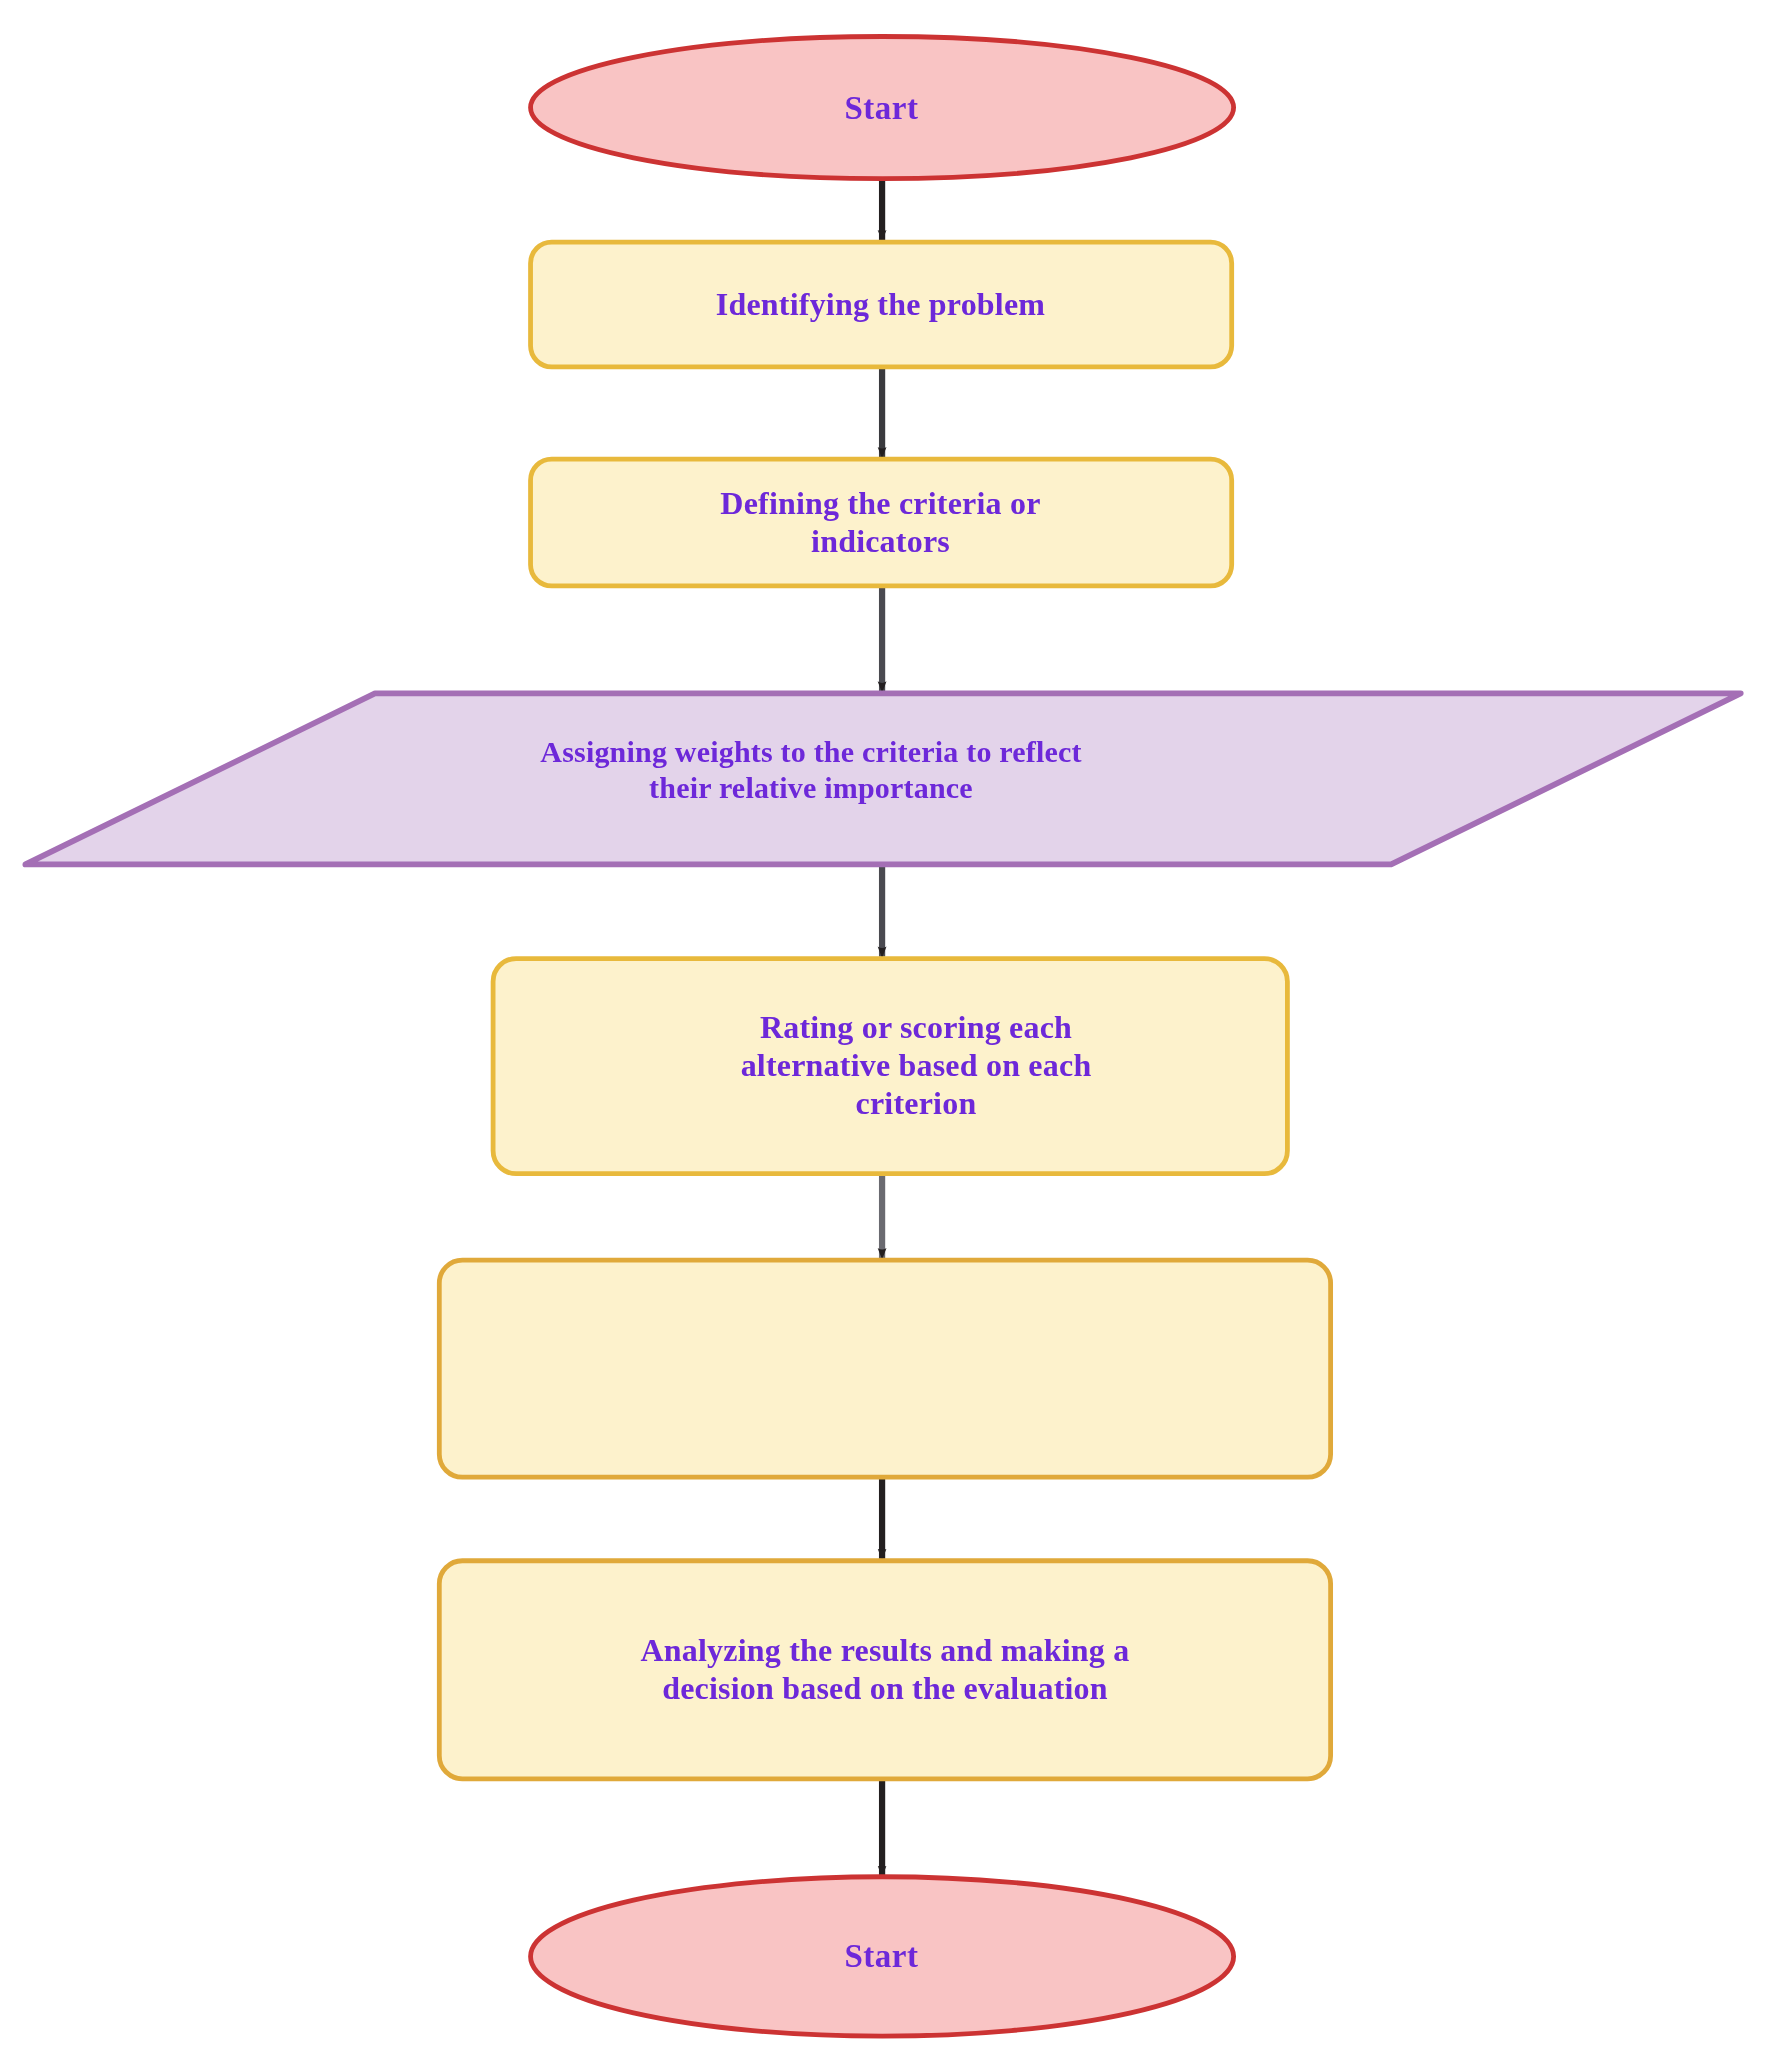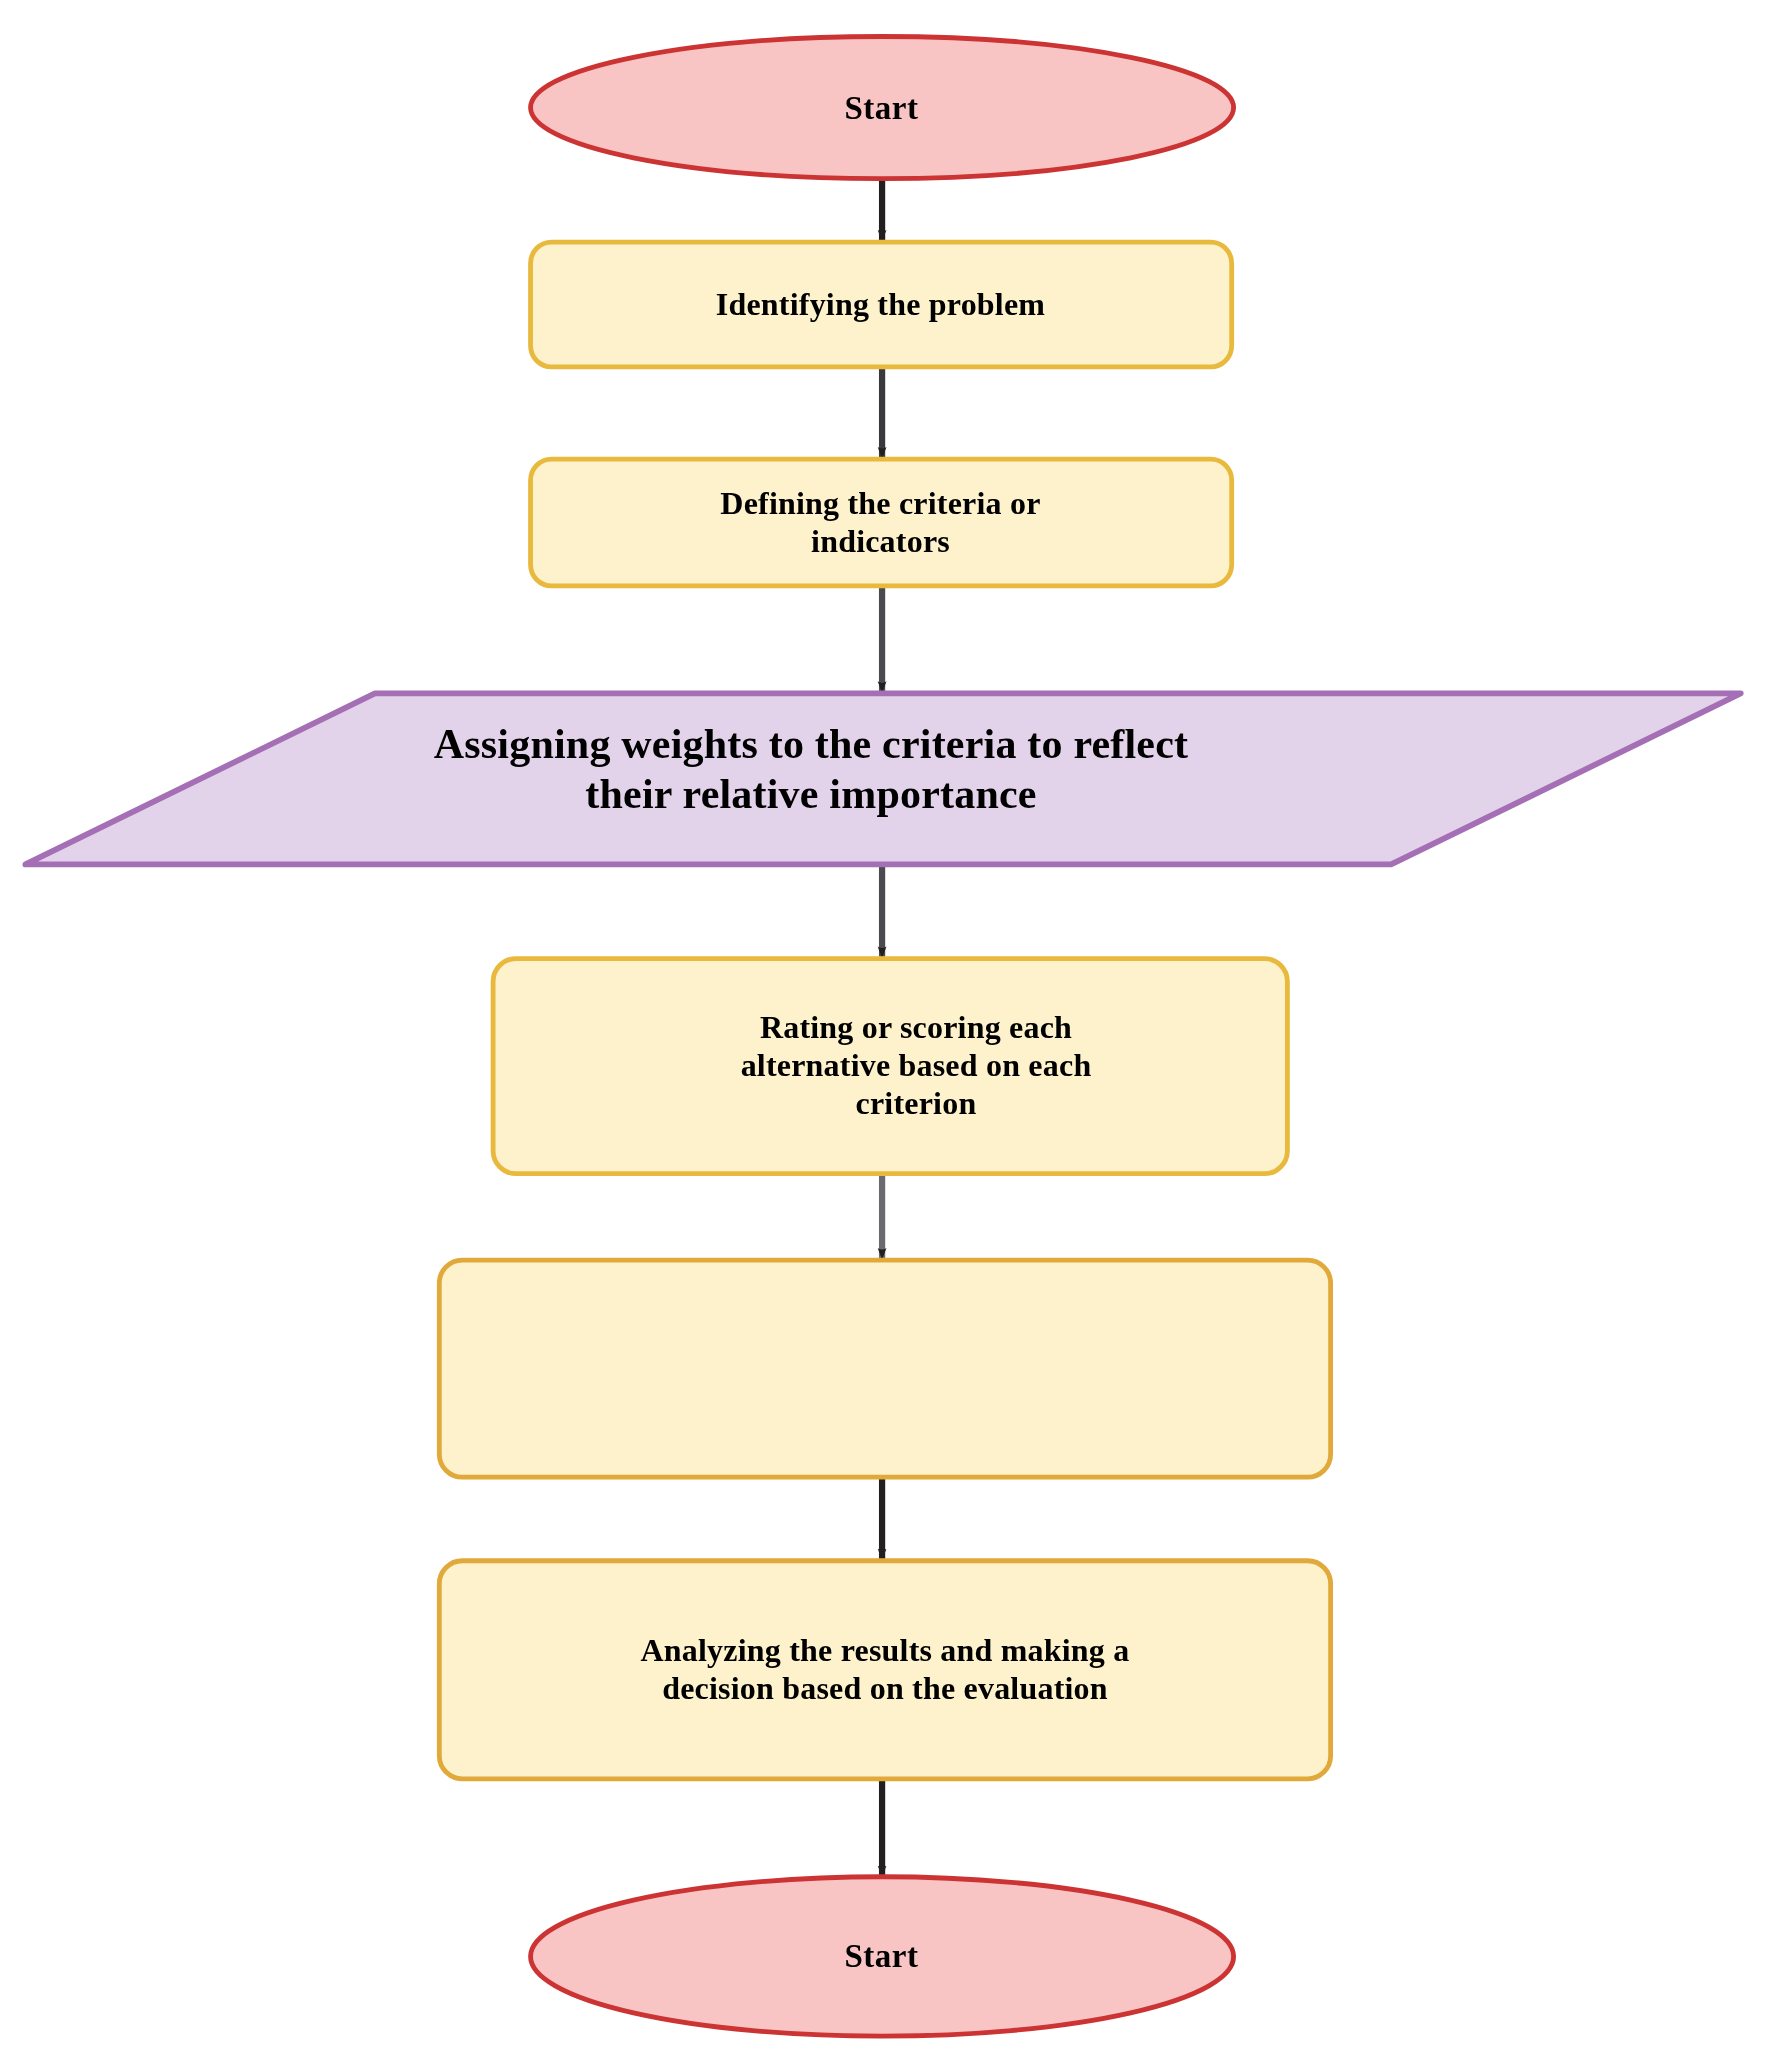--- a/index.html
+++ b/index.html
@@ -26,35 +26,35 @@
     height: 2065px;
   }
   .node-label {
     position: absolute;
     display: flex;
     align-items: center;
     justify-content: center;
     text-align: center;
     font-family: "Liberation Serif", "DejaVu Serif", serif;
     font-weight: bold;
-    color: #000000;
+    color: #6d28d9;
     line-height: 1.18;
     pointer-events: none;
     white-space: pre-line;
   }
   .terminal-label {
     font-size: 33px;
     letter-spacing: 0.5px;
   }
   .process-label {
     font-size: 32px;
     letter-spacing: 0.2px;
   }
   .io-label {
-    font-size: 42px;
+    font-size: 30px;
     letter-spacing: 0.2px;
   }
   .hit {
     position: absolute;
     cursor: pointer;
     background: transparent;
   }
 </style>
 </head>
 <body>

